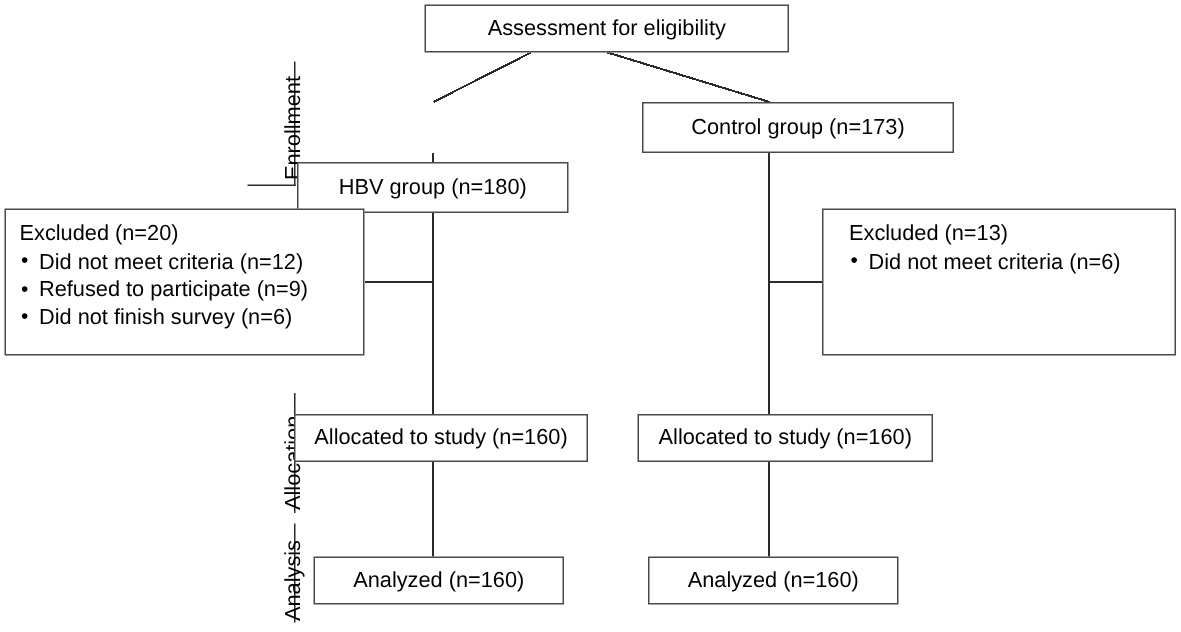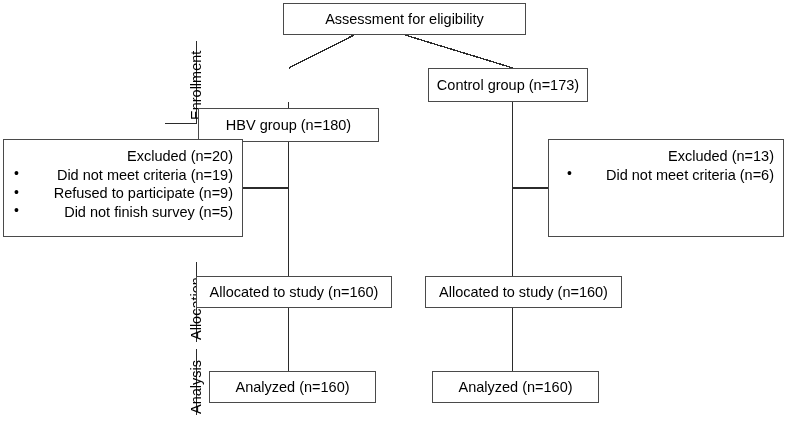--- a/index.html
+++ b/index.html
@@ -20,21 +20,20 @@
   }
   .node {
     position: absolute;
     box-sizing: border-box;
     border: 1.4px solid #4a4a4a;
     background: #ffffff;
     font-size: 14.5px;
     line-height: 1.28;
     color: #000000;
     z-index: 3;
-    text-align: right;
   }
   .node.center {
     display: flex;
     align-items: center;
     justify-content: center;
     text-align: center;
     white-space: nowrap;
   }
   .node.listbox {
     padding: 7px 9px 6px 9px;
@@ -114,28 +113,28 @@
   <div class="rule" style="left:196px; top:262px; width:1.4px; height:80px;"></div>
   <div class="rule" style="left:196px; top:349px; width:1.4px; height:66px;"></div>
 
   <div class="vlabel" style="left:188px; top:120px;">Enrollment</div>
   <div class="vlabel" style="left:188px; top:340px;">Allocation</div>
   <div class="vlabel" style="left:188px; top:414px;">Analysis</div>
 
   <div class="node center" style="left:283px; top:3px; width:243px; height:32px;">Assessment for eligibility</div>
 
   <div class="node center" style="left:198px; top:68px; width:181px; height:34px;margin-top:40px;">HBV group (n=180)</div>
-  <div class="node center" style="left:428px; top:68px; width:160px; height:34px;">Control group (n=173)</div>
+  <div class="node center" style="left:428px; top:68px; width:208px; height:34px;">Control group (n=173)</div>
 
   <div class="node listbox" style="left:3px; top:139px; width:240px; height:98px;">
     <span class="excl-title">Excluded (n=20)</span>
     <ul class="excl-list">
-      <li>Did not meet criteria (n=19)</li>
+      <li>Did not meet criteria (n=12)</li>
       <li>Refused to participate (n=9)</li>
-      <li>Did not finish survey (n=5)</li>
+      <li>Did not finish survey (n=6)</li>
     </ul>
   </div>
 
   <div class="node listbox" style="left:548px; top:139px; width:236px; height:98px;padding-left:17px;">
     <span class="excl-title">Excluded (n=13)</span>
     <ul class="excl-list">
       <li>Did not meet criteria (n=6)</li>
     </ul>
   </div>
 

